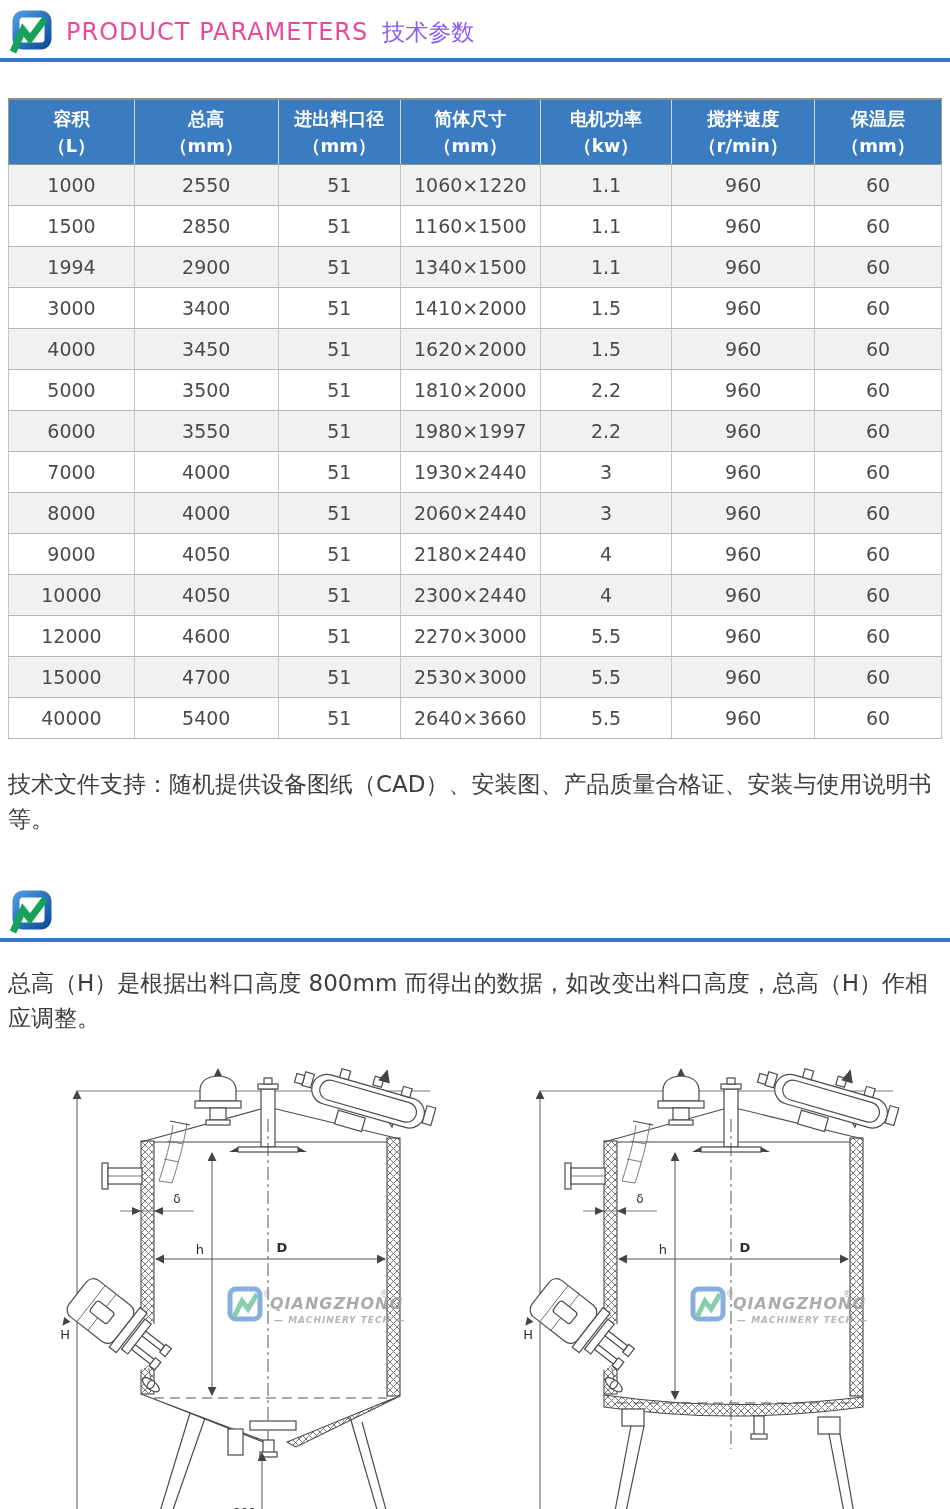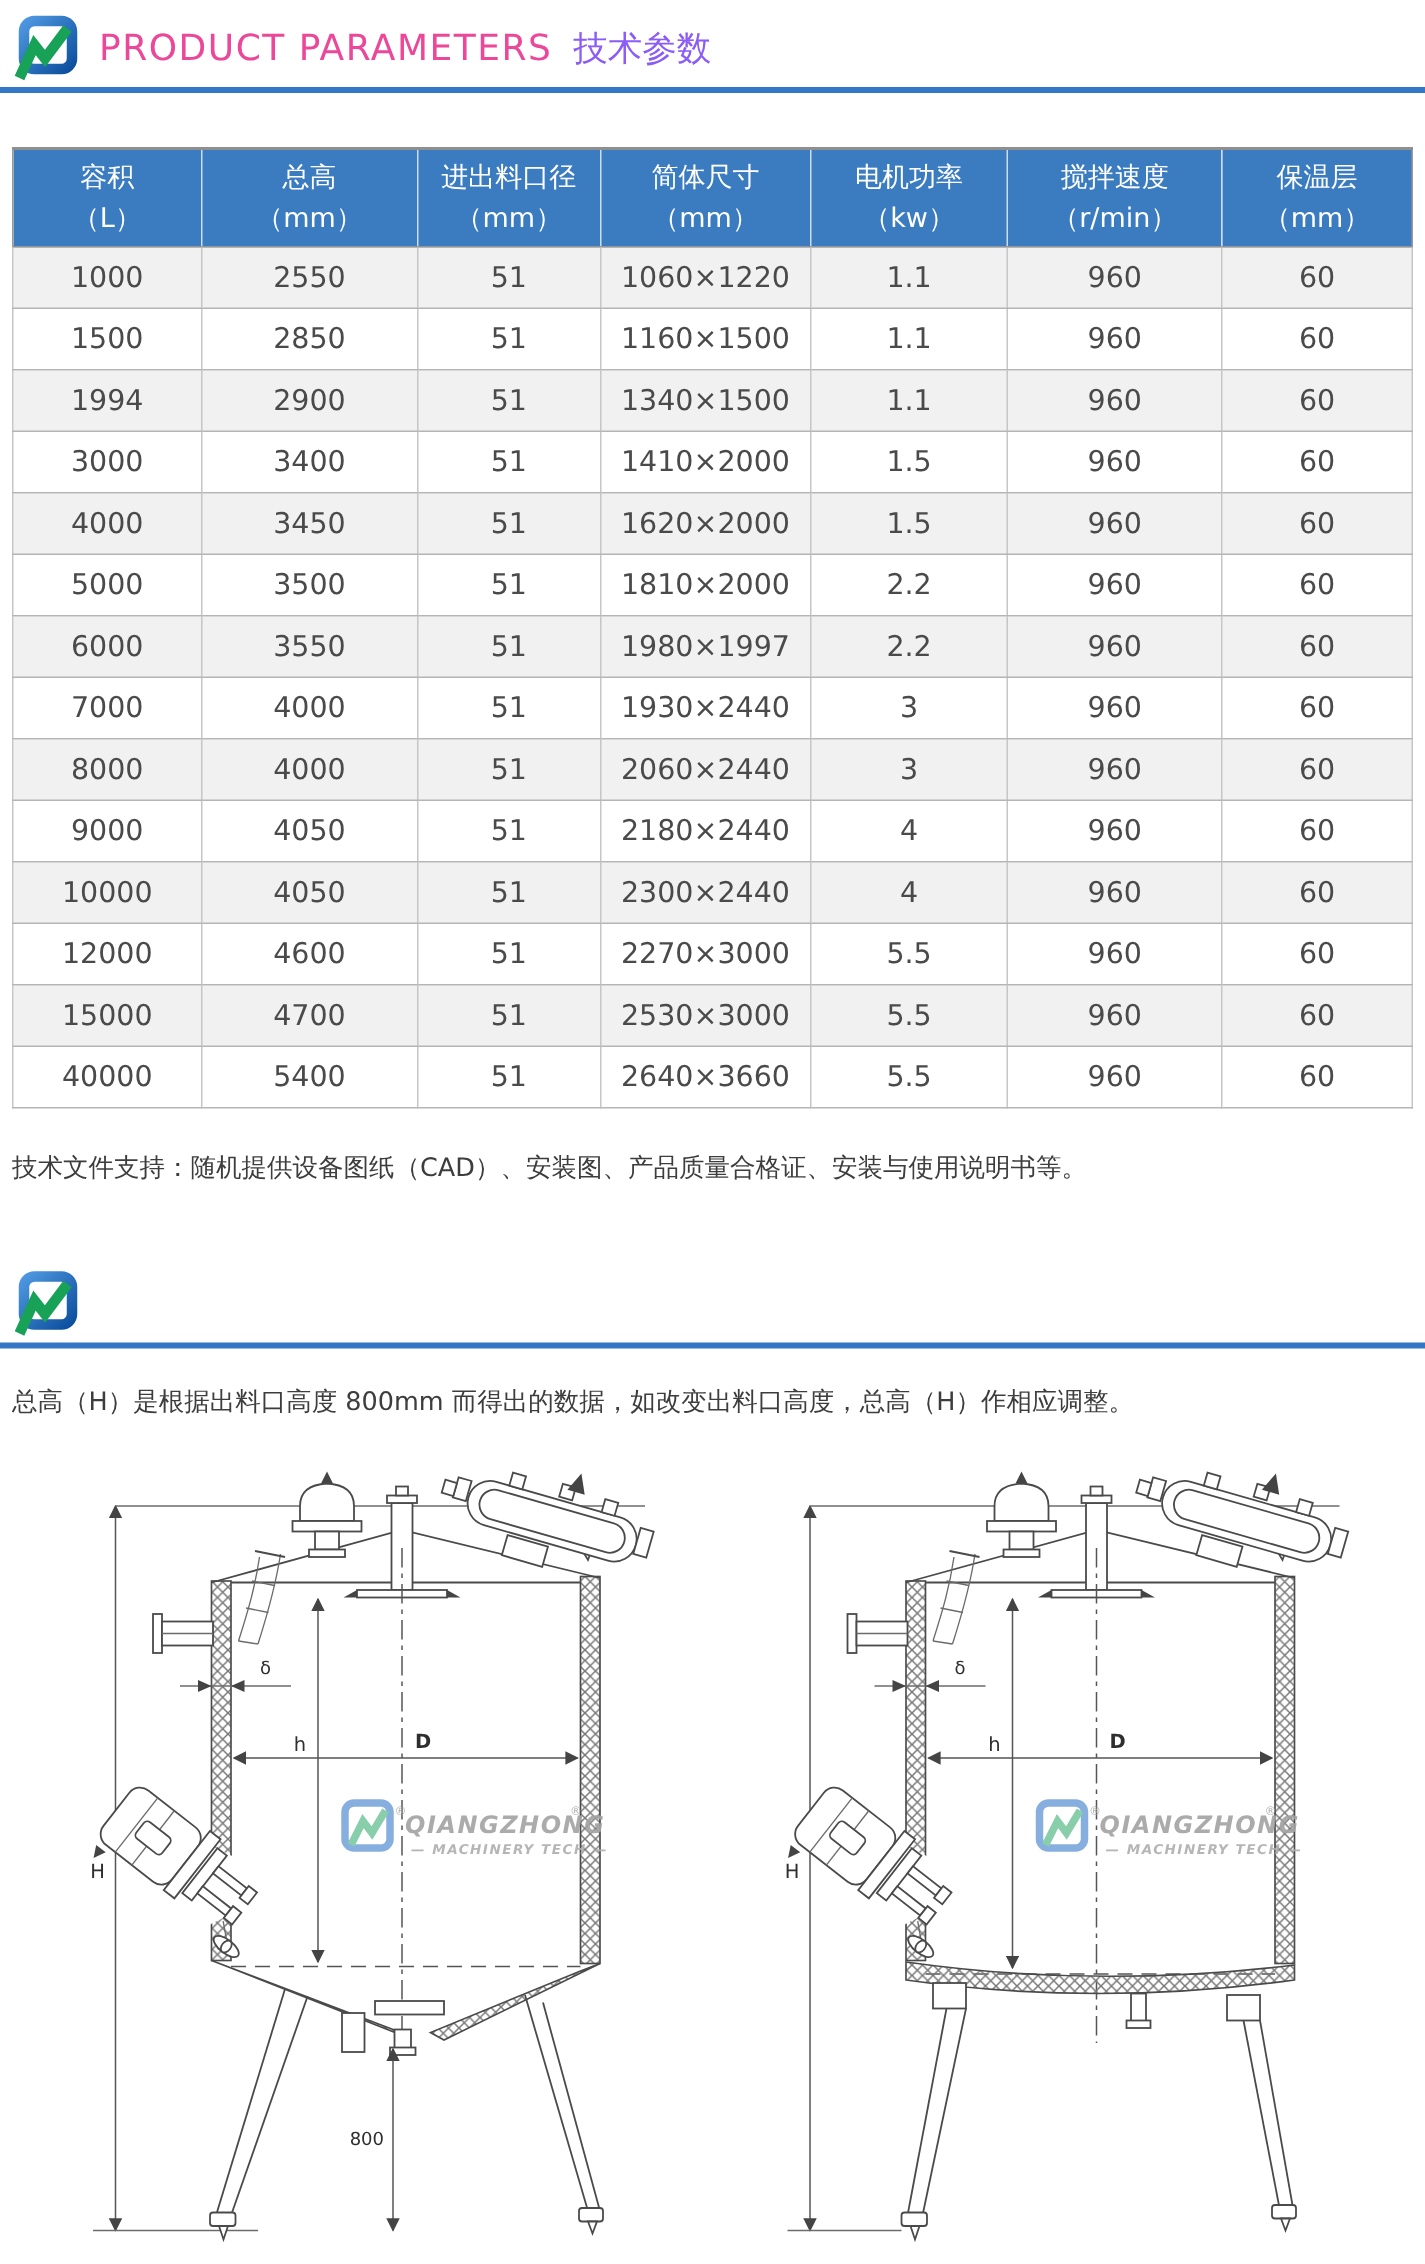--- a/index.html
+++ b/index.html
@@ -10,28 +10,28 @@
   .sec-head .titles{display:flex;align-items:baseline;gap:14px;}
   .title-en{font-size:24px;color:#ec4899;letter-spacing:1px;}
   .title-zh{font-size:23px;color:#8b5cf6;}
   .rule{height:4px;background:#3478c5;width:950px;}
   
   table.params{width:934px;margin:36px 8px 0 8px;border-collapse:collapse;table-layout:fixed;
                border:1px solid #9b9b9b;border-top:2px solid #8f8f8f;}
   table.params col.w1{width:13.5%}table.params col.w2{width:15.4%}table.params col.w3{width:13.1%}
   table.params col.w4{width:15%}table.params col.w5{width:14.1%}table.params col.w6{width:15.3%}
   table.params col.w7{width:13.6%}
-  table.params th{background:#3b7cc0;color:#fff;font-weight:normal;font-size:18px;height:62px;
+  table.params th{background:#3b7cc0;color:#fff;font-weight:bold;font-size:18px;height:62px;
                   border-right:1px solid #cfdbe8;border-bottom:1px solid #949494;line-height:1.5;}
   table.params th:last-child{border-right:none;}
   table.params td{text-align:center;font-size:19px;color:#4a4a4a;height:38px;
                   border:1px solid #c6c6c6;border-bottom:1px solid #b5b5b5;}
   table.params tbody tr:nth-child(odd){background:#f1f1f1;}
   table.params tbody tr:nth-child(even){background:#fff;}
-  .note{margin:28px 8px 0 8px;font-size:17px;color:#3d3d3d;line-height:1.5;}
+  .note{margin:28px 8px 0 8px;font-size:23px;color:#3d3d3d;line-height:1.5;}
   .sec2{margin-top:44px;}
   .note2{margin-top:24px;}
   .drawings{position:relative;margin-top:26px;width:950px;height:575px;}
   
   svg .ln{stroke:#4a4a4a;stroke-width:1.2;fill:none;}
   svg .fw{fill:#fff;stroke:#4a4a4a;stroke-width:1.2;}
   svg .hx{fill:url(#hx);stroke:#4a4a4a;stroke-width:1.1;}
   svg .thin{stroke:#6b6b6b;stroke-width:0.9;fill:none;}
   svg .dim{stroke:#555;stroke-width:1;fill:none;}
   svg .dash{stroke:#555;stroke-width:1;fill:none;stroke-dasharray:10 6;}

